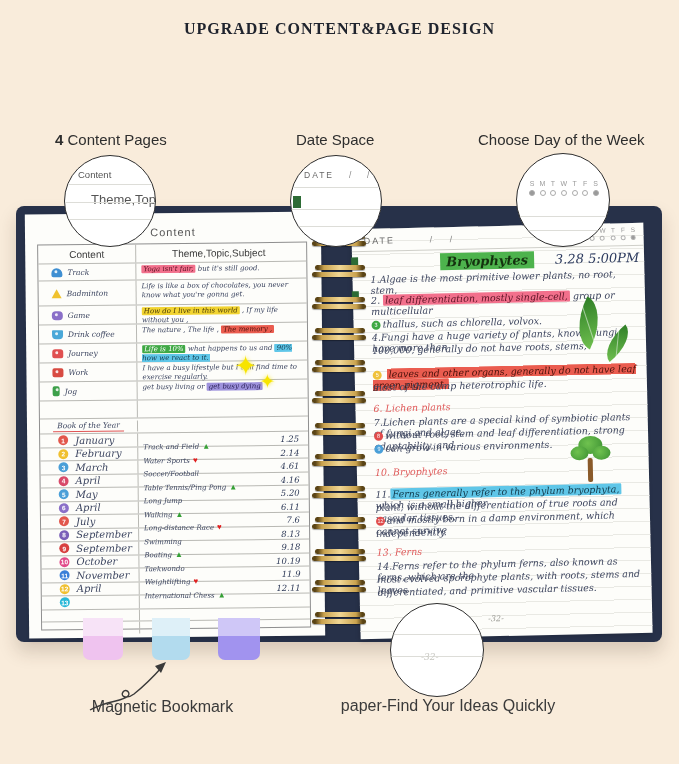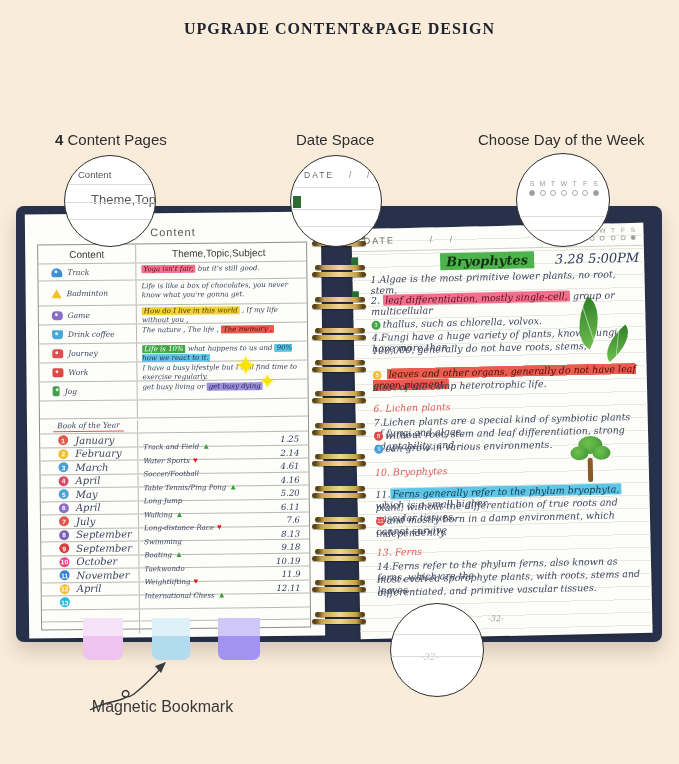--- a/index.html
+++ b/index.html
@@ -516,15 +516,16 @@
     <span class="sline" style="top:52px"></span>
     <span class="ghost hand">-32-</span>
   </div>
 
   <svg class="arrow-svg" width="100" height="62" viewBox="0 0 100 62">
     <path d="M8,58 C26,48 40,50 46,44 C49,41 44,36 41,40 C38,44 44,48 52,42 C62,34 72,24 80,15" fill="none" stroke="#3a3a3a" stroke-width="1.4"></path>
     <polygon points="84,10 73,14 79,21" fill="#3a3a3a"></polygon>
   </svg>
   <div class="bm-label">Magnetic Bookmark</div>
   <div class="fill-label">
+    <div>paper-Find Your Ideas Quickly</div>
   </div>
 
 </div>
 
 </body></html>

